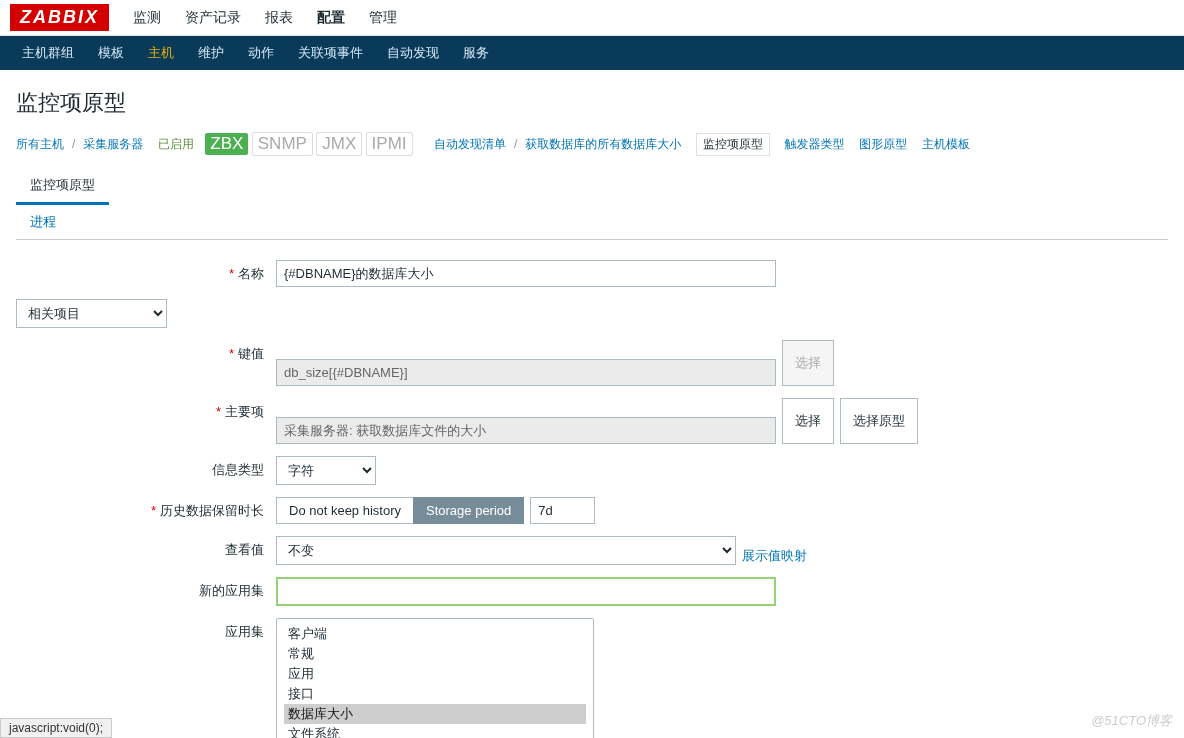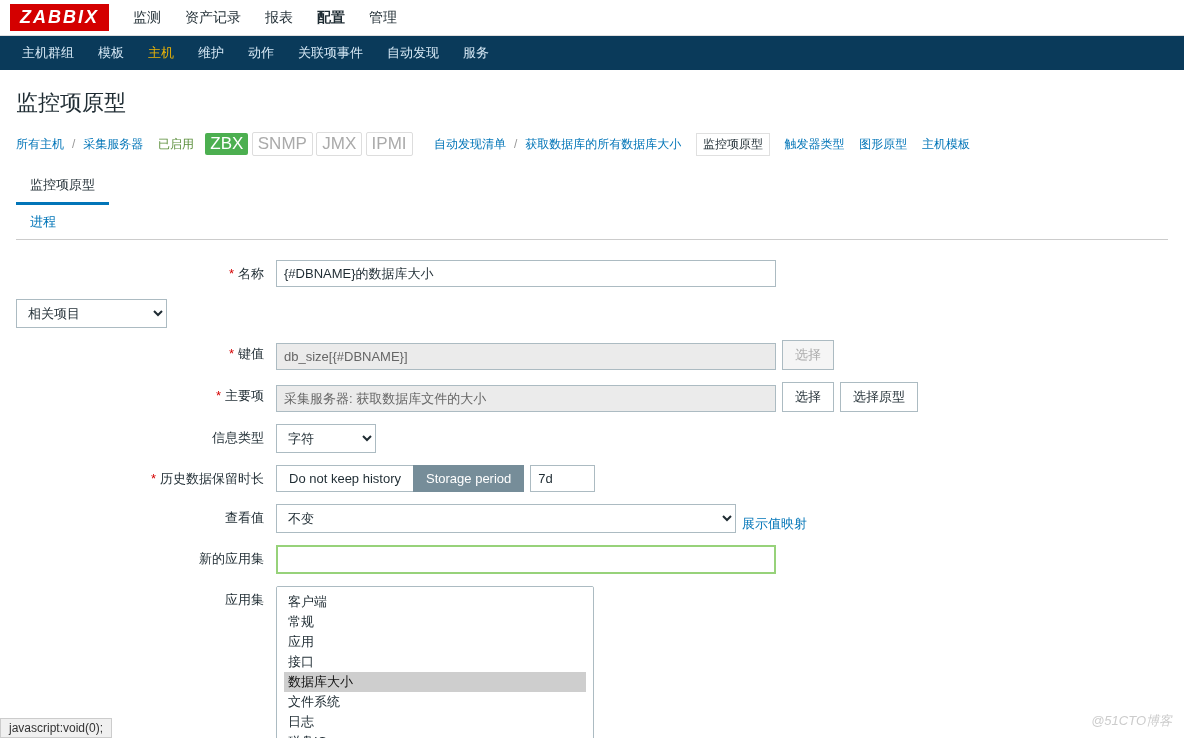--- a/index.html
+++ b/index.html
@@ -28,21 +28,21 @@
 .form-label { width: 260px; text-align: right; padding-right: 12px; padding-top: 5px; color: #1f2c33; font-size: 13px; }
 .req { color: #d40000; margin-right: 4px; }
 .form-ctrl { flex: 1; display: flex; align-items: flex-end; gap: 6px; }
 input[type=text], select { border: 1px solid #acbbc2; padding: 5px 7px; font-size: 13px; background: #fff; color: #1f2c33; font-family: inherit; }
 input[readonly], input.disabled { background: #ebebeb; color: #666; }
 .w500 { width: 500px; }
 .w460 { width: 460px; }
 .w140 { width: 151px; }
 .w100 { width: 100px; }
 .w80 { width: 65px; }
-.btn { border: 1px solid #acbbc2; background: #fff; padding: 5px 12px; cursor: pointer; font-size: 13px; color: #1f2c33; }
+.btn { border: 1px solid #acbbc2; background: #fff; padding: 13px 12px; cursor: pointer; font-size: 13px; color: #1f2c33; }
 .btn.disabled { color: #aaa; background: #f5f5f5; cursor: default; }
 .segmented { display: inline-flex; }
 .seg-btn { border: 1px solid #acbbc2; padding: 5px 12px; background: #fff; cursor: pointer; font-size: 13px; }
 .seg-btn.active { background: #768d99; color: #fff; border-color: #768d99; }
 .seg-btn:first-child { border-right: none; }
 .link { color: #0275b8; cursor: pointer; }
 .highlight-input { border: 2px solid #97d27a !important; }
 select[multiple] { width: 318px; height: 160px; }
 select[multiple] option { padding: 1px 4px; }
 .statusbar { position: fixed; bottom: 0; left: 0; background: #f0f0f0; border: 1px solid #ccc; padding: 2px 8px; font-size: 12px; color: #333; }

